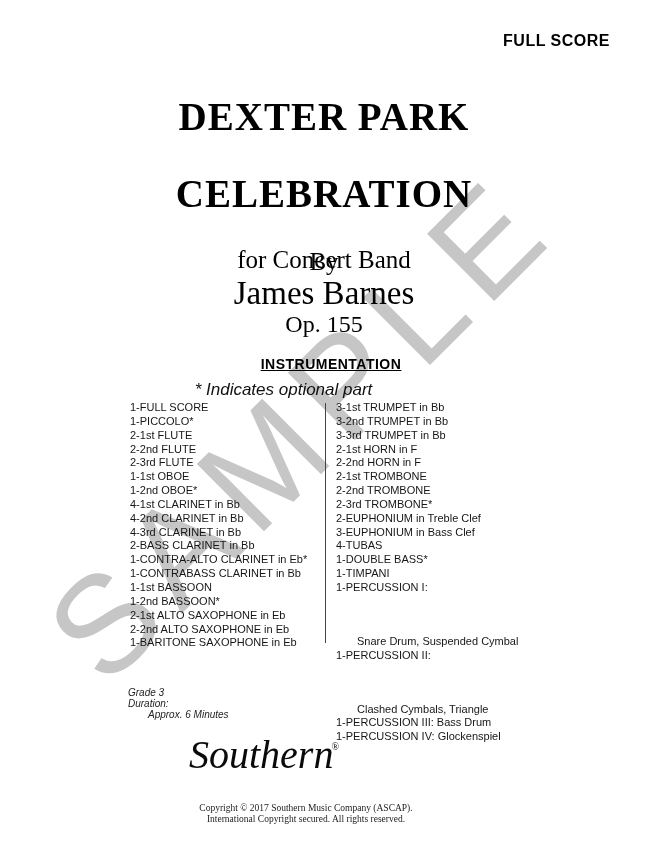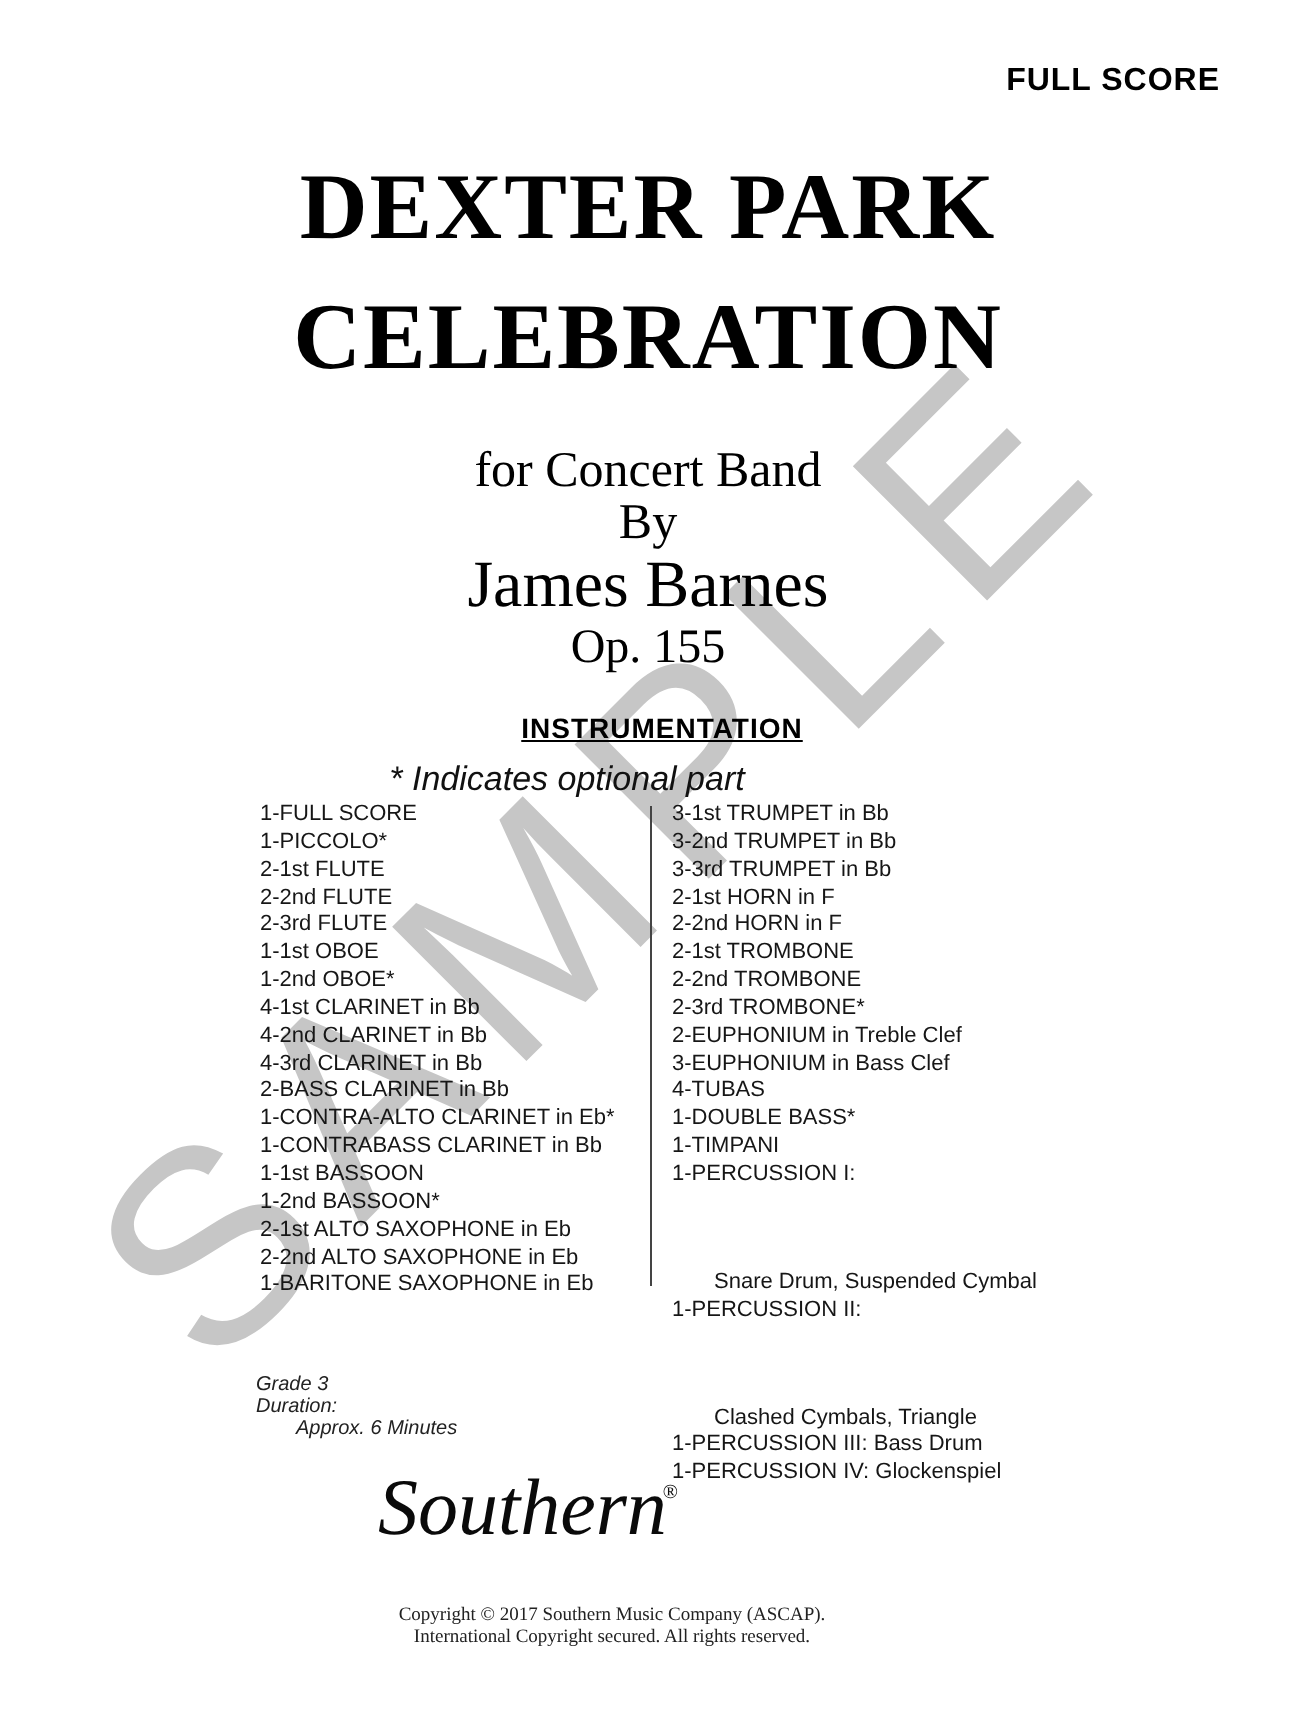--- a/index.html
+++ b/index.html
@@ -37,24 +37,25 @@
   .title-block {
     position: absolute;
     top: 72px;
     left: 0;
     width: 100%;
     text-align: center;
     font-family: "Liberation Serif", serif;
     color: #000;
   }
   .title-line {
-    font-size: 47px;
+    font-size: 39px;
     font-weight: bold;
     line-height: 65px;
     letter-spacing: 1px;
+    margin-top: 12px;
   }
   .subtitle {
     font-size: 25px;
     margin-top: 20px;
   }
   .composer-block {
     position: absolute;
     top: 248px;
     left: 0;
     width: 100%;

